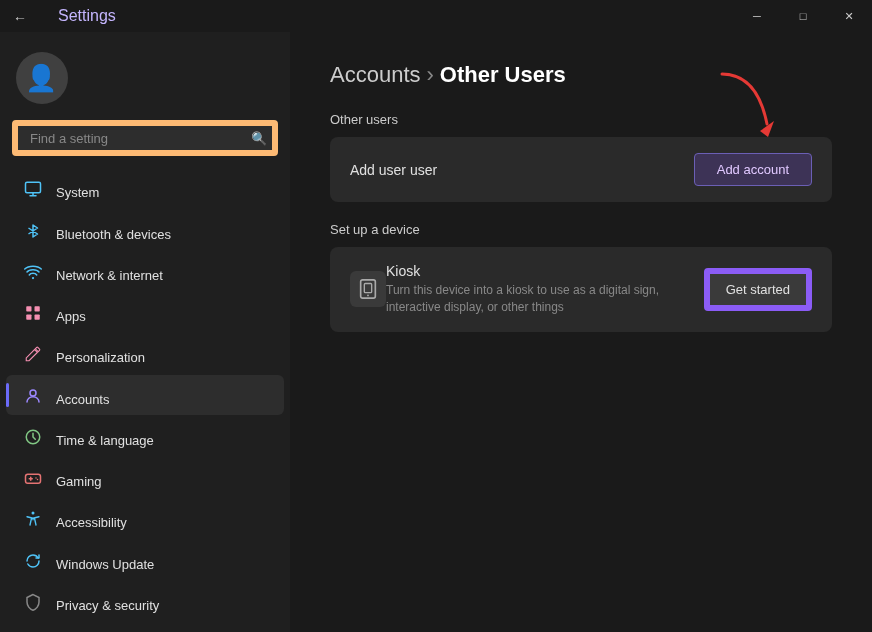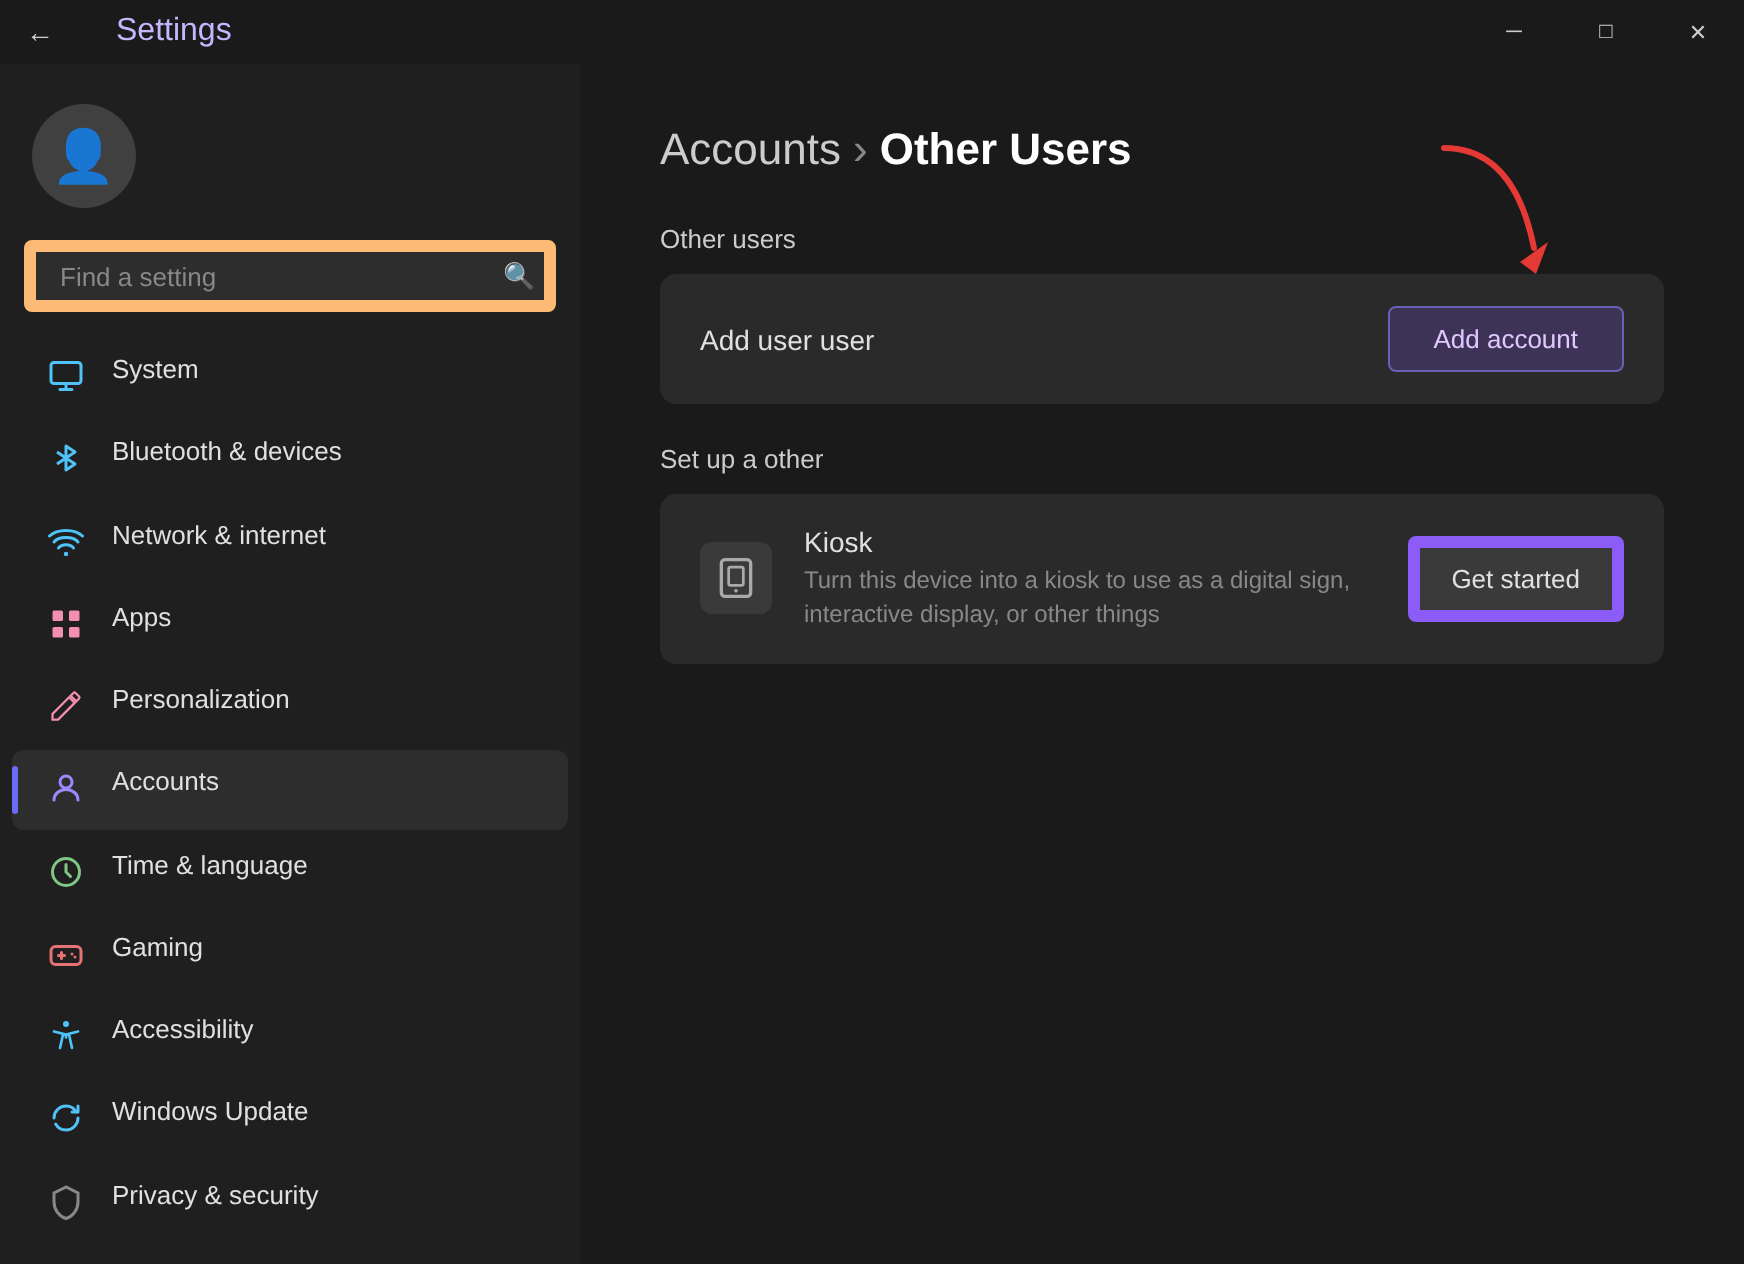--- a/index.html
+++ b/index.html
@@ -118,21 +118,21 @@
       position: absolute;
       right: 10px;
       top: 50%;
       transform: translateY(-50%);
       color: #888;
       font-size: 13px;
     }
 
     .nav-item {
       display: flex;
-      align-items: flex-start;
+      align-items: flex-end;
       padding: 8px 16px;
       cursor: pointer;
       border-radius: 6px;
       margin: 1px 6px;
       height: 40px;
       position: relative;
     }
     .nav-item.active {
       background: #2d2d2d;
     }
@@ -226,21 +226,20 @@
       color: #e0c8ff;
       padding: 8px 22px;
       font-size: 13px;
       cursor: pointer;
       white-space: nowrap;
     }
 
     .kiosk-row {
       display: flex;
       align-items: center;
-      gap: 16px;
     }
     .kiosk-icon-wrap {
       width: 36px;
       height: 36px;
       background: #3a3a3a;
       border-radius: 6px;
       display: flex;
       align-items: center;
       justify-content: center;
       font-size: 18px;
@@ -437,21 +436,21 @@
         <path d="M20 5 Q55 5 65 55" stroke="#e53935" stroke-width="3" fill="none" stroke-linecap="round"></path>
         <polygon points="58,62 72,52 66,68" fill="#e53935"></polygon>
       </svg>
 
       <div class="add-user-row">
         <span class="add-user-label">Add user user</span>
         <button class="add-account-btn">Add account</button>
       </div>
     </div>
 
-    <div class="section-label">Set up a other</div>
+    <div class="section-label">Set up a device</div>
     <div class="card">
       <div class="kiosk-row">
         <div class="kiosk-icon-wrap">
           <svg width="22" height="22" viewBox="0 0 24 24" fill="none">
             <rect x="4" y="2" width="16" height="20" rx="2" stroke="#aaa" stroke-width="1.8" fill="none"></rect>
             <rect x="8" y="6" width="8" height="10" rx="1" stroke="#aaa" stroke-width="1.5" fill="none"></rect>
             <circle cx="12" cy="19" r="1" fill="#aaa"></circle>
           </svg>
         </div>
         <div class="kiosk-text">

